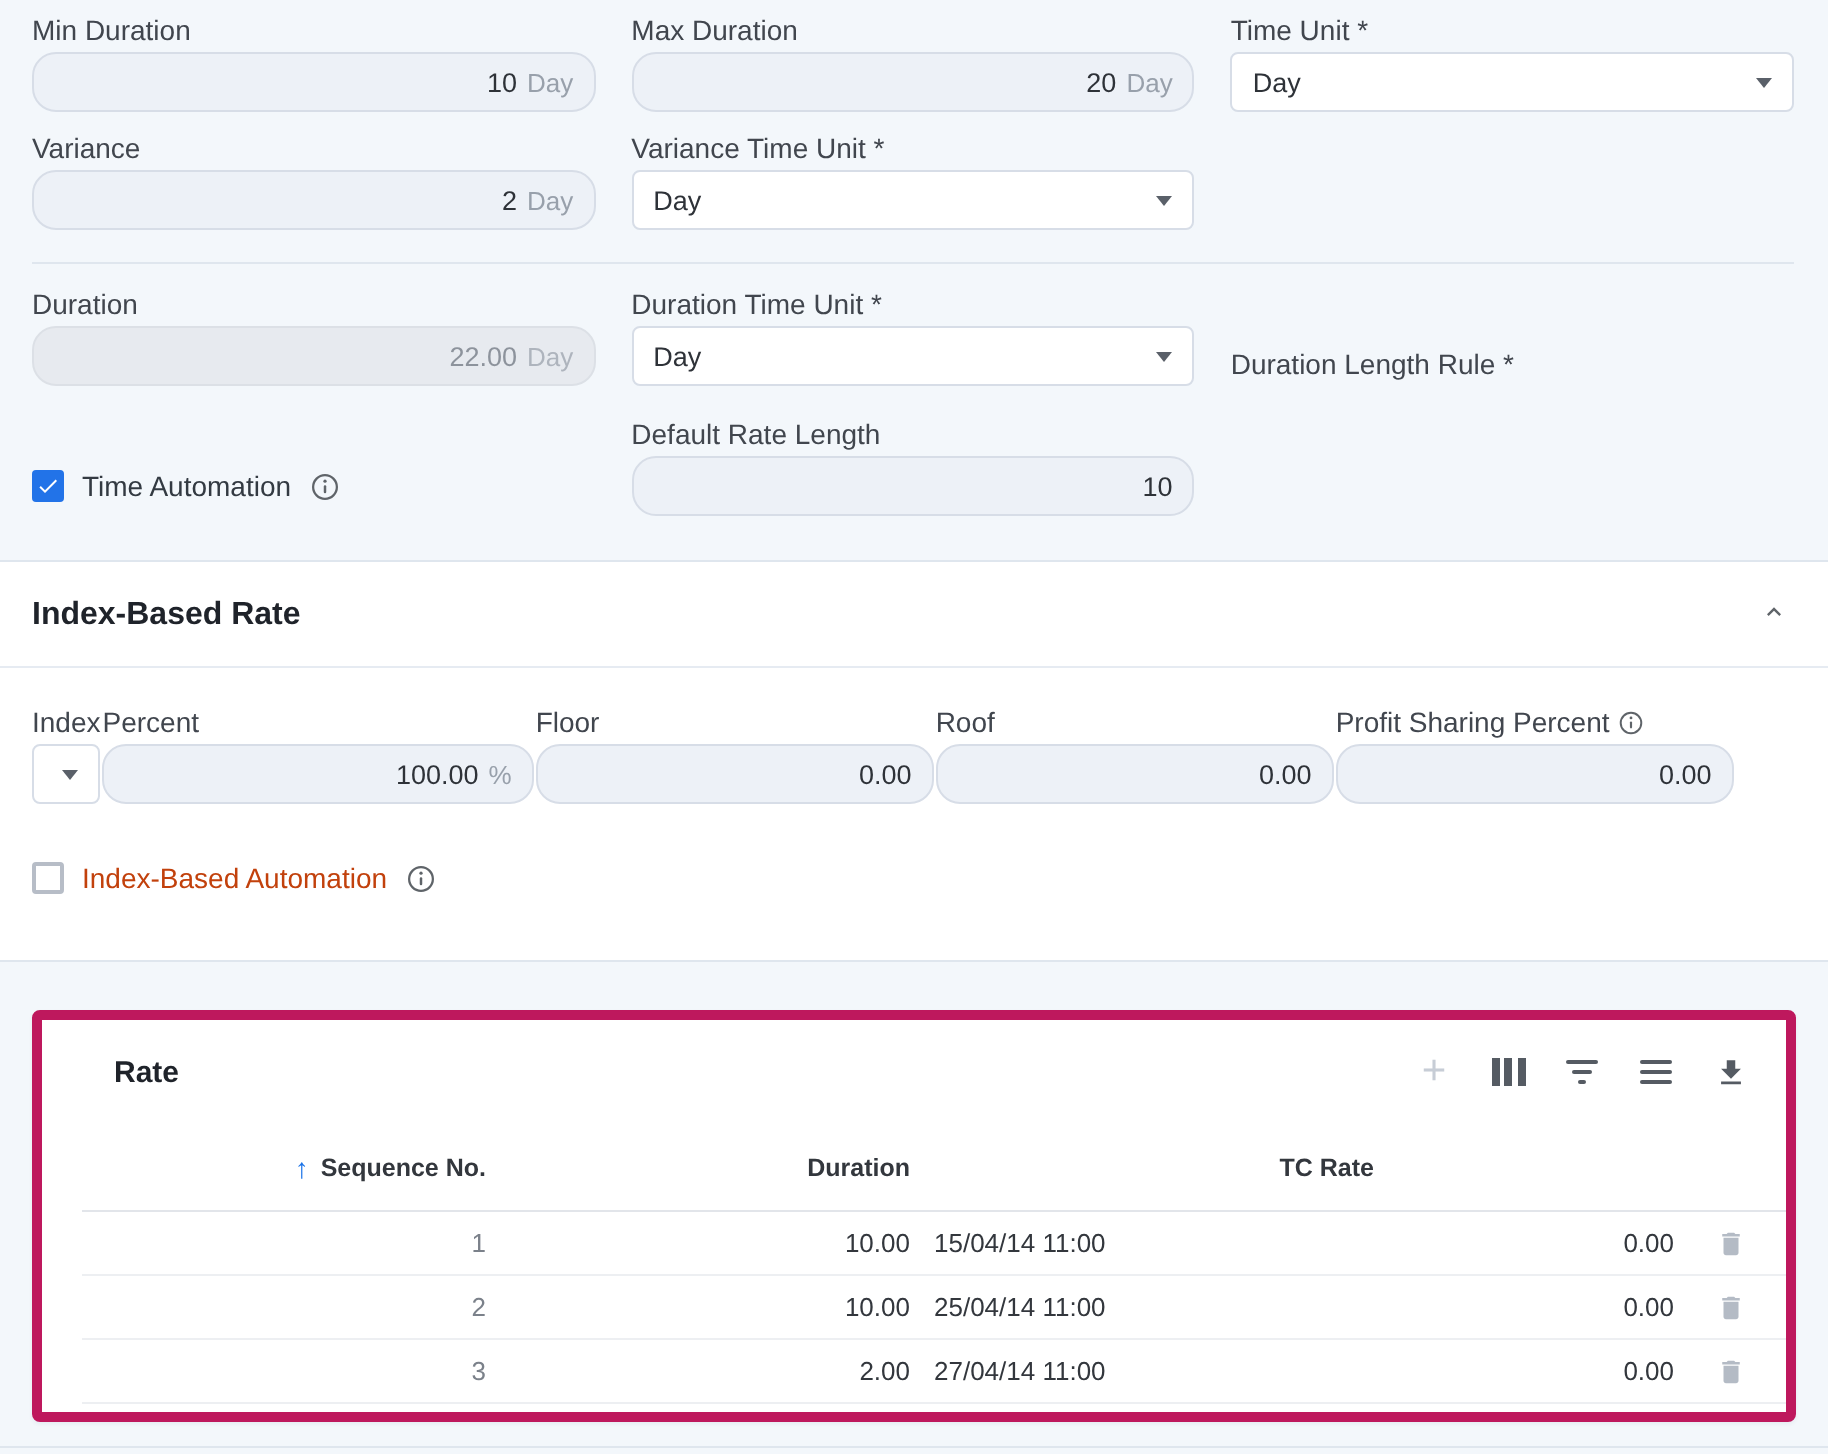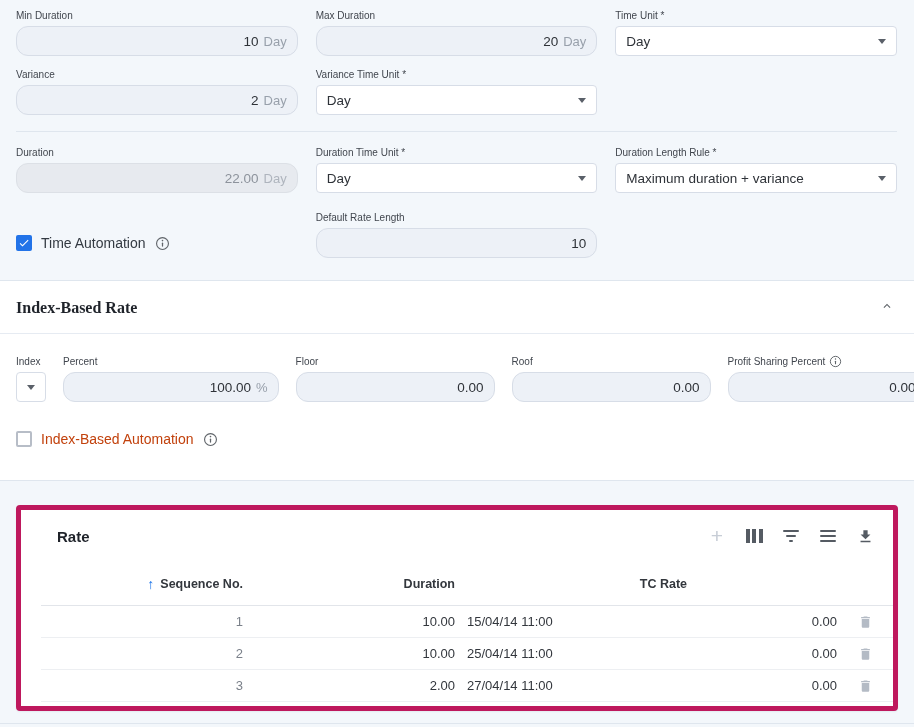--- a/index.html
+++ b/index.html
@@ -8,24 +8,24 @@
     font-family: "Liberation Sans", "DejaVu Sans", sans-serif;
     background: #f3f7fb;
     color: #2e3238;
   }
   .page { width: 914px; height: 727px; overflow: hidden; }
 
   
   .top-form { padding: 9px 17px 22px 16px; }
   .grid3 { display: grid; grid-template-columns: repeat(3, 1fr); column-gap: 18px; row-gap: 12px; }
   .grid3.lower { row-gap: 18px; }
-  .grid6 { display: grid; grid-template-columns: repeat(6, 1fr); column-gap: 17px; padding: 21px 17px 0 16px; }
+  .grid6 { display: grid; grid-template-columns: repeat(6, 1fr); column-gap: 1px; padding: 21px 17px 0 16px; }
 
   .field { display: flex; flex-direction: column; justify-content: flex-end; }
-  .f-label { font-size: 10px; line-height: 13px; color: #41464e; margin-bottom: 4px; display: flex; align-items: center; gap: 4px; white-space: nowrap; }
+  .f-label { font-size: 14px; line-height: 13px; color: #41464e; margin-bottom: 4px; display: flex; align-items: center; gap: 4px; white-space: nowrap; }
 
   .inputbox {
     height: 30px; background: #edf1f7; border: 1px solid #d7dde7; border-radius: 12px;
     display: flex; align-items: center; padding: 0 10px;
   }
   .inputbox input {
     flex: 1; min-width: 0; border: none; background: transparent; outline: none;
     text-align: right; font-size: 13.5px; color: #2e3238; font-family: inherit; padding: 0;
   }
   .suffix { color: #98a0ab; font-size: 13px; margin-left: 5px; }
@@ -47,21 +47,21 @@
   .checkbox { width: 16px; height: 16px; border-radius: 2px; display: inline-flex; align-items: center; justify-content: center; cursor: pointer; flex: none; }
   .checkbox.checked { background: #2273e8; }
   .checkbox.unchecked { border: 2px solid #b7bdc7; background: transparent; }
   .cb-label { font-size: 14px; color: #333a42; white-space: nowrap; }
   .disabled-row .cb-label { color: #c2410c; }
   .info-btn { display: inline-flex; cursor: pointer; }
   .info-btn svg { display: block; }
 
   
   .index-section { background: #ffffff; border-top: 1px solid #dfe6ee; border-bottom: 1px solid #dfe6ee; }
-  .index-header { display: flex; align-items: flex-start; justify-content: space-between; padding: 18px 20px 16px 16px; border-bottom: 1px solid #e6ebf2; font-family: Liberation Serif, serif; }
+  .index-header { display: flex; align-items: flex-start; justify-content: space-between; padding: 18px 20px 16px 16px; border-bottom: 1px solid #e6ebf2; }
   .index-title { font-size: 16px; font-weight: 700; color: #1f232a; }
   .collapse-btn { cursor: pointer; display: flex; }
   .automation-row { padding: 22px 16px 26px; }
 
   
   .rate-section { padding: 24px 16px 0 16px; }
   .card { background: #ffffff; border: 5px solid #be185d; border-radius: 4px; box-shadow: 0 1px 2px rgba(23,43,77,.06); padding-left: 20px; }
   .card-toolbar { display: flex; align-items: center; justify-content: space-between; height: 52px; padding: 0 18px 0 16px; }
   .card-title { font-size: 15px; font-weight: 700; color: #1f232a; }
   .toolbar-icons { display: flex; align-items: center; gap: 17px; }
@@ -154,24 +154,20 @@
       <div class="field">
         <label class="f-label">Duration Time Unit *</label>
         <div class="selectbox">
           <span class="select-value">Day</span>
           <span class="caret"></span>
         </div>
       </div>
 
       <div class="field">
         <label class="f-label">Duration Length Rule *</label>
-        <div class="selectbox">
-          <span class="select-value">Maximum duration + variance</span>
-          <span class="caret"></span>
-        </div>
       </div>
 
       <div class="field">
         <div class="cbrow">
           <span class="checkbox checked">
             <svg width="12" height="12" viewBox="0 0 24 24">
                 <path d="M9 16.2l-4.2-4.2L3.4 13.4 9 19 21 7l-1.4-1.4z" fill="#fff"></path>
               </svg>
           </span>
           <span class="cb-label">Time Automation</span>

